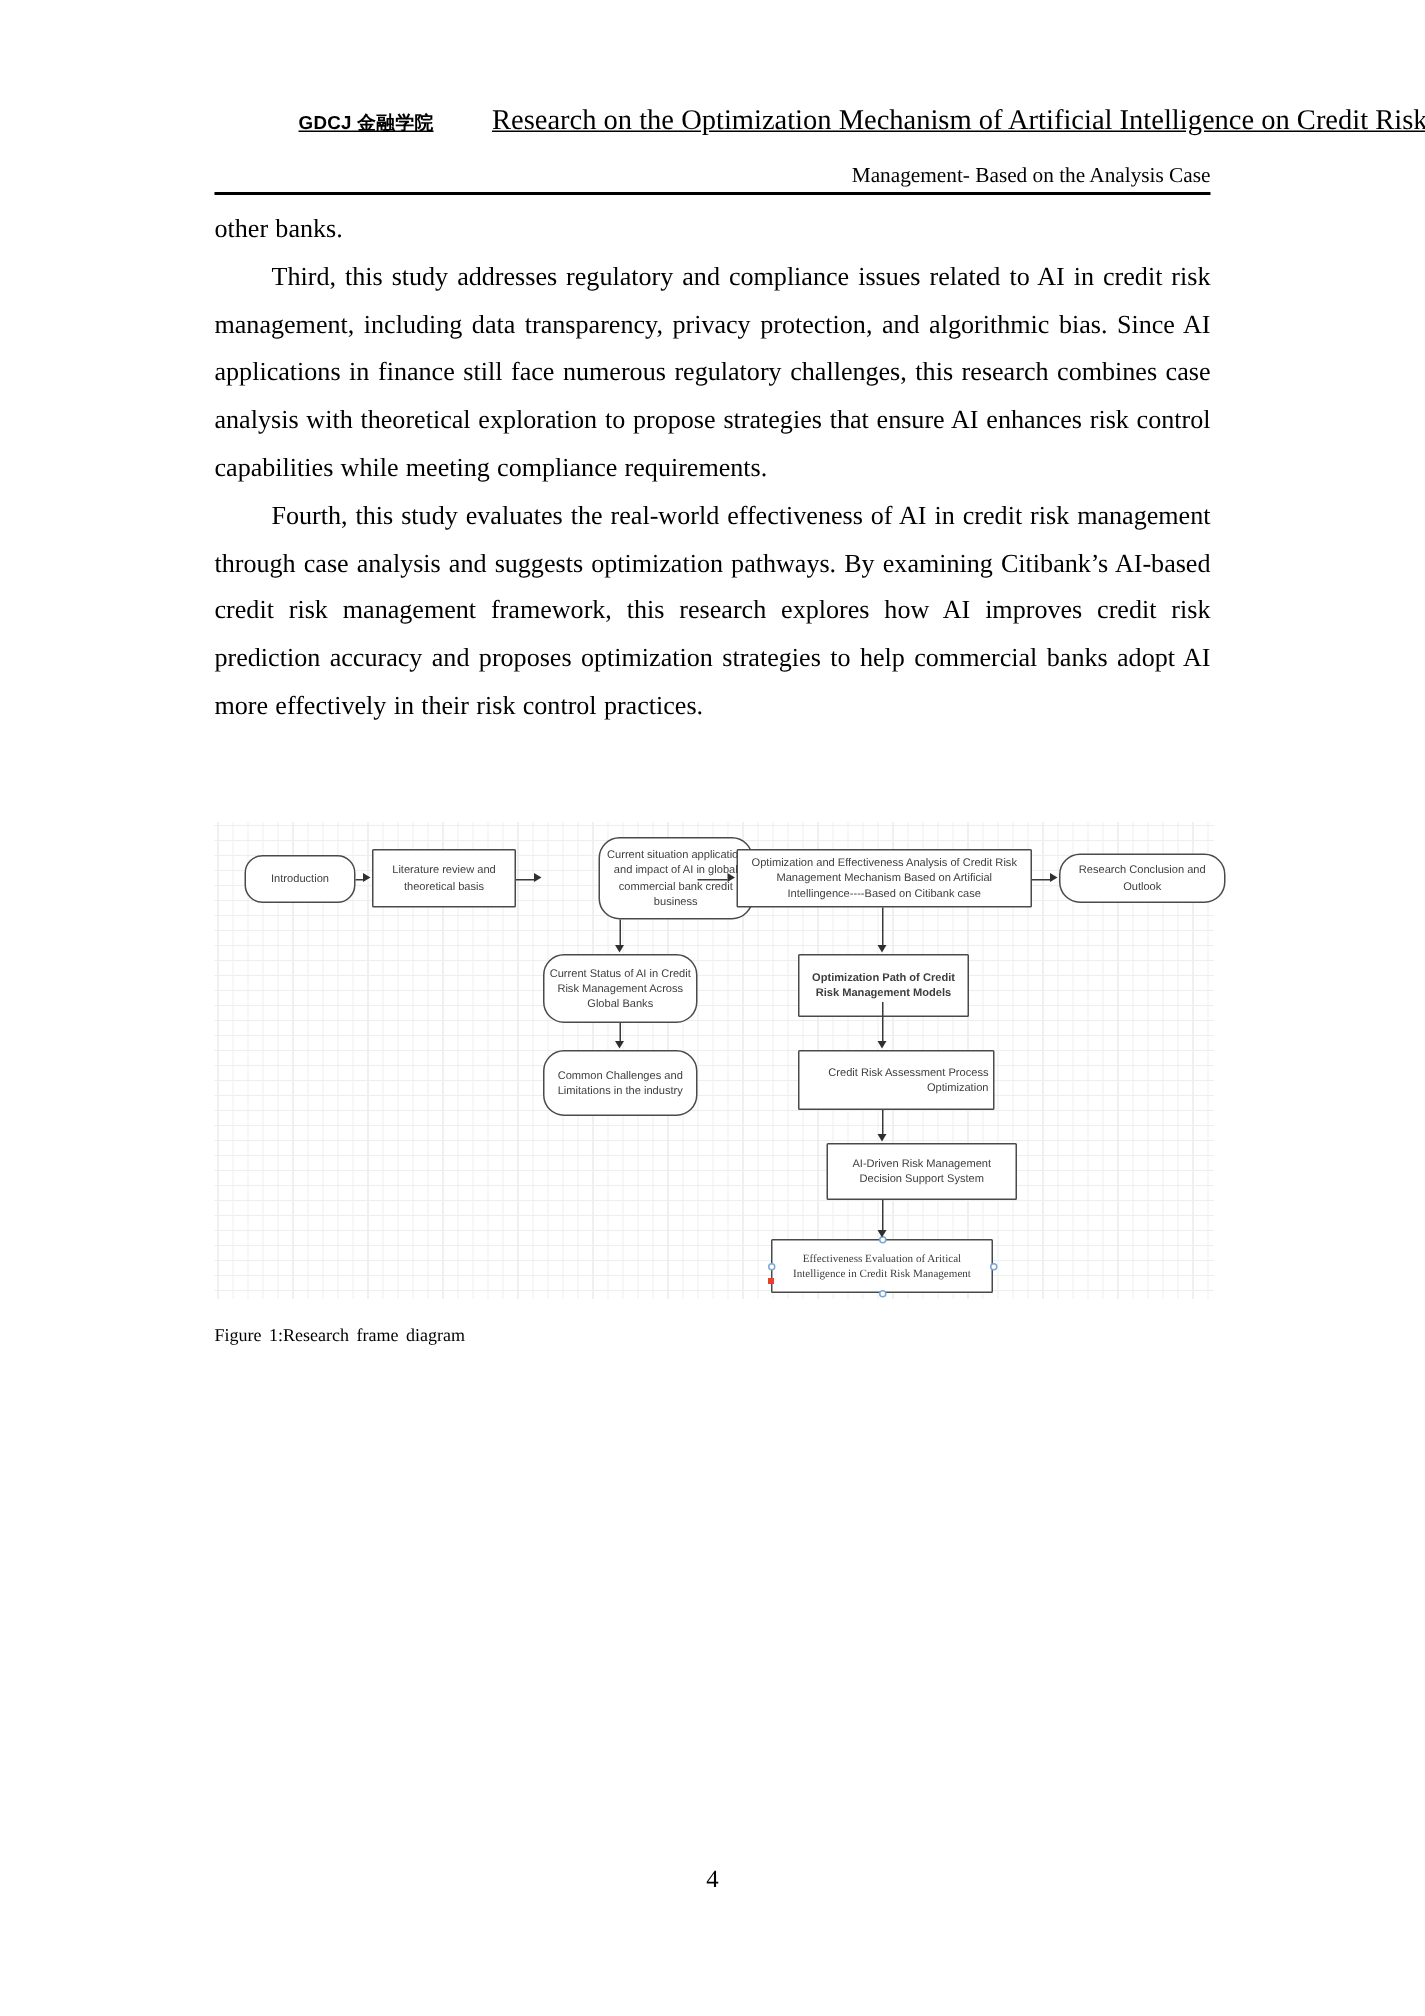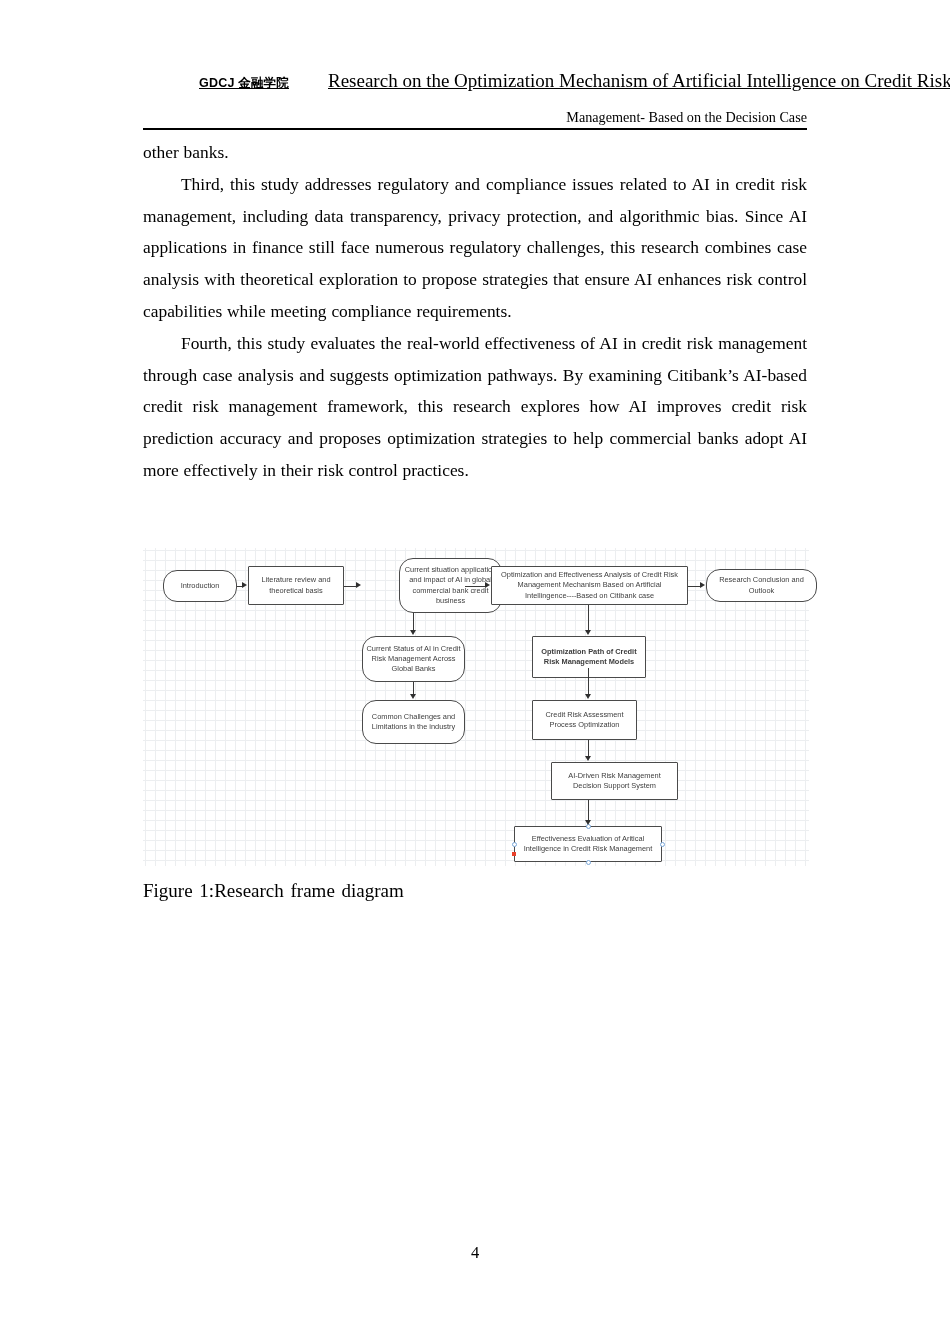--- a/index.html
+++ b/index.html
@@ -160,21 +160,21 @@
   }
 
   
   .caption-area {
     position: absolute;
     left: 143px;
     top: 875px;
     width: 664px;
   }
   .caption-line {
-    font-size: 19px;
+    font-size: 12px;
     line-height: 31.5px;
     word-spacing: 2px;
   }
 
   
   .page-number {
     position: absolute;
     left: 0;
     top: 1243px;
     width: 950px;
@@ -183,36 +183,36 @@
   }
 </style>
 </head>
 <body>
 
 <div class="page-header">
   <div class="header-row1">
     <div class="header-org">GDCJ 金融学院</div>
     <div class="header-title-1">Research on the Optimization Mechanism of Artificial Intelligence on Credit Risk</div>
   </div>
-  <div class="header-title-2">Management- Based on the Decision Case</div>
+  <div class="header-title-2">Management- Based on the Analysis Case</div>
 </div>
 <div class="header-rule"></div>
 
 <div class="body-area">
   <p class="para">other banks.</p>
   <p class="para indent">Third, this study addresses regulatory and compliance issues related to AI in credit risk management, including data transparency, privacy protection, and algorithmic bias. Since AI applications in finance still face numerous regulatory challenges, this research combines case analysis with theoretical exploration to propose strategies that ensure AI enhances risk control capabilities while meeting compliance requirements.</p>
   <p class="para indent">Fourth, this study evaluates the real-world effectiveness of AI in credit risk management through case analysis and suggests optimization pathways. By examining Citibank’s AI-based credit risk management framework, this research explores how AI improves credit risk prediction accuracy and proposes optimization strategies to help commercial banks adopt AI more effectively in their risk control practices.</p>
 </div>
 
 <div class="figure-wrap">
   <div class="grid-canvas"></div>
 
   <div class="diagram">
 
-    <div class="node rounded" style="left:20px; top:22px; width:74px; height:32px;">
+    <div class="node rounded" style="left:20px; top:22px; width:74px; height:32px;border-radius:12px;">
       <span class="node-label">Introduction</span>
     </div>
 
     <div class="node rect" style="left:105px; top:18px; width:96px; height:39px;">
       <span class="node-label">Literature review and theoretical basis</span>
     </div>
 
     <div class="node rounded" style="left:219px; top:10px; width:103px; height:55px;margin-left:37px;">
       <span class="node-label">Current situation application and impact of AI in global commercial bank credit business</span>
     </div>
@@ -230,29 +230,29 @@
     </div>
 
     <div class="node rounded" style="left:219px; top:152px; width:103px; height:44px;">
       <span class="node-label">Common Challenges and Limitations in the industry</span>
     </div>
 
     <div class="node rect" style="left:389px; top:88px; width:114px; height:42px;font-weight:bold;">
       <span class="node-label">Optimization Path of Credit Risk Management Models</span>
     </div>
 
-    <div class="node rect" style="left:389px; top:152px; width:105px; height:40px;">
+    <div class="node rect" style="left:389px; top:152px; width:131px; height:40px;text-align:right;">
       <span class="node-label">Credit Risk Assessment Process Optimization</span>
     </div>
 
     <div class="node rect" style="left:408px; top:214px; width:127px; height:38px;">
       <span class="node-label">AI-Driven Risk Management Decision Support System</span>
     </div>
 
-    <div class="node rect" style="left:371px; top:278px; width:148px; height:36px;">
+    <div class="node rect" style="left:371px; top:278px; width:148px; height:36px;font-family:Liberation Serif, serif;">
       <span class="node-label">Effectiveness Evaluation of Aritical Intelligence in Credit Risk Management</span>
     </div>
 
     <div class="handle" style="left:442.5px; top:275.5px;"></div>
     <div class="handle" style="left:442.5px; top:311.5px;"></div>
     <div class="handle" style="left:368.5px; top:293.5px;"></div>
     <div class="handle" style="left:516.5px; top:293.5px;"></div>
     <div class="handle-red" style="left:369px; top:304px;"></div>
 
     <div class="conn-h" style="left:94px; top:37.5px; width:5px;"></div>

